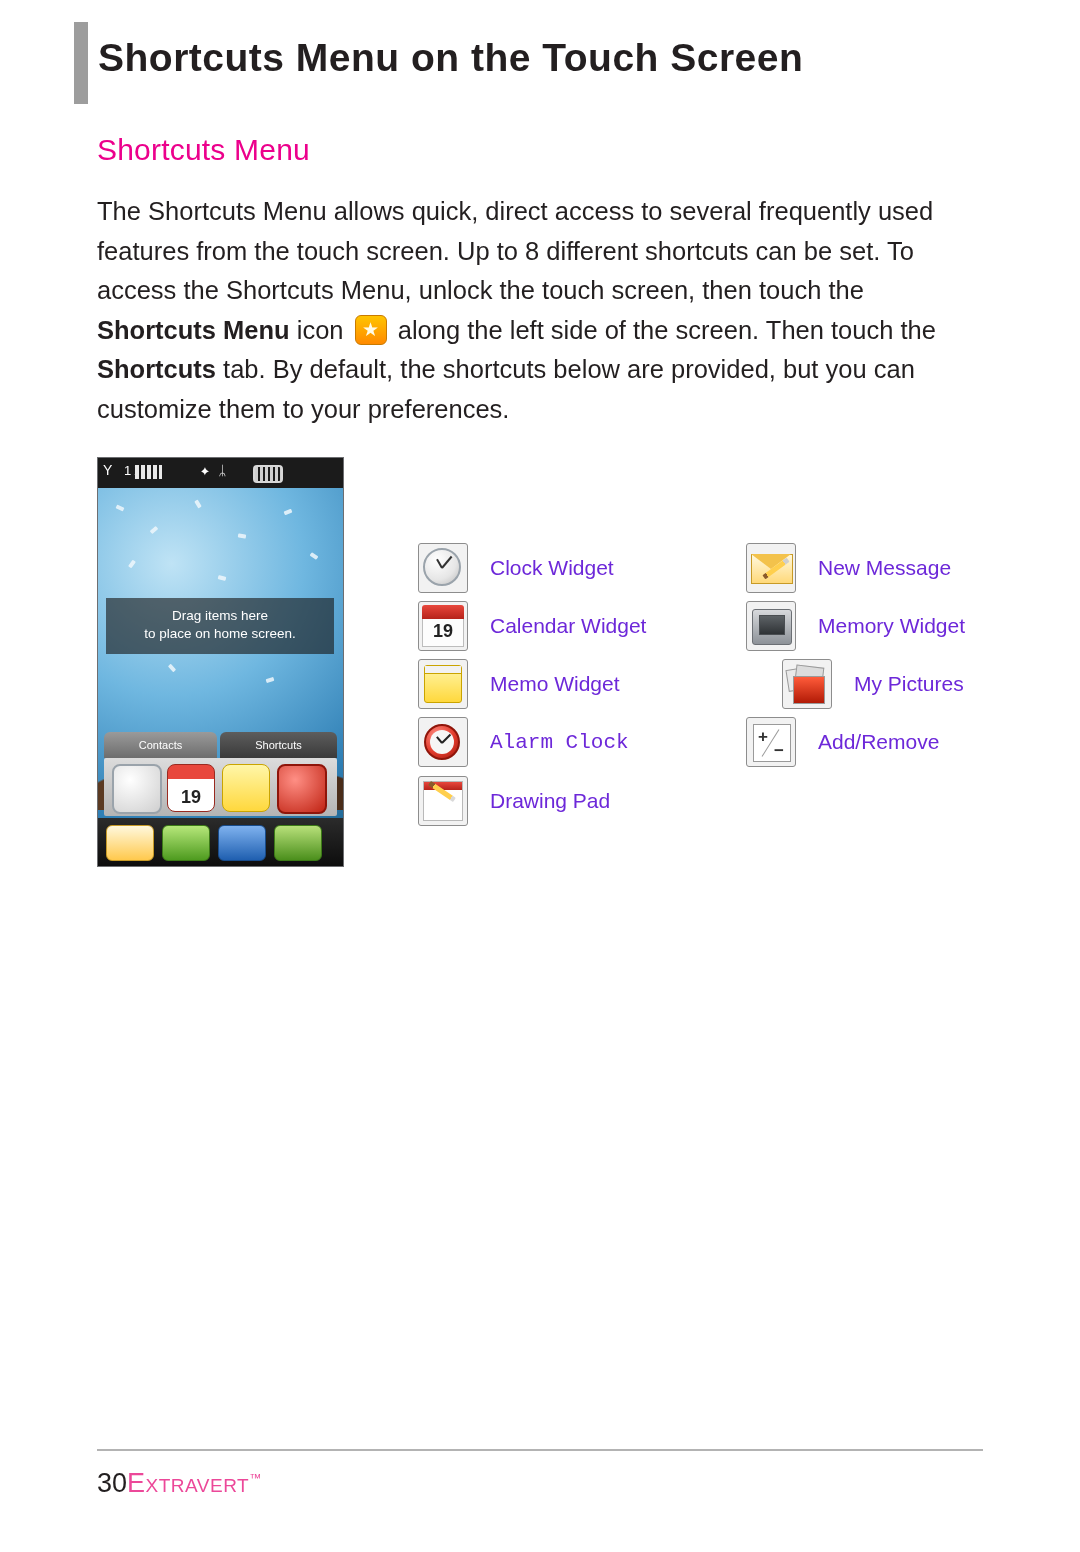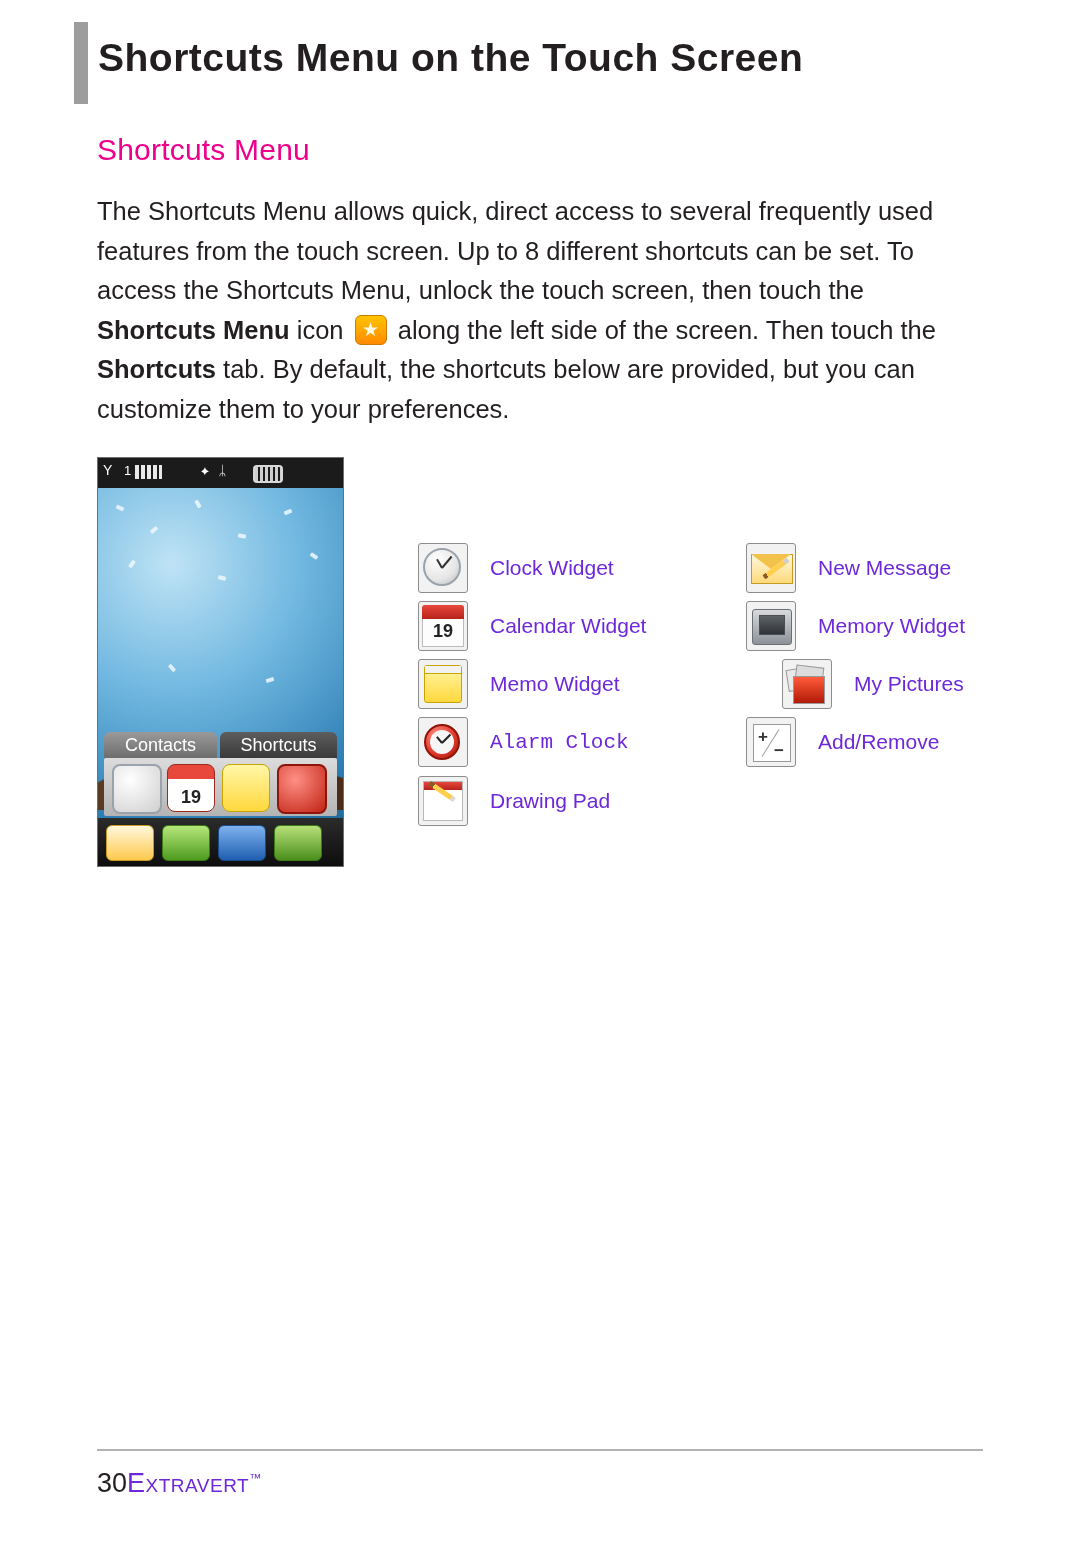--- a/index.html
+++ b/index.html
@@ -192,21 +192,21 @@
     top: 244px;
     width: 233px;
     height: 26px;
   }
   .phone .tab {
     position: absolute;
     top: 0;
     height: 26px;
     line-height: 26px;
     text-align: center;
-    font-size: 18px;
+    font-size: 11px;
     color: #ffffff;
     border-radius: 6px 6px 0 0;
   }
   .phone .tab.left {
     left: 0; width: 113px;
     background: linear-gradient(#9a9a9a, #6d6d6d);
   }
   .phone .tab.right {
     left: 116px; width: 117px;
     background: linear-gradient(#5d5d5d, #3a3a3a);
@@ -462,21 +462,21 @@
     top: 1468px;
     display: flex;
     align-items: baseline;
   }
   .footer .pnum {
     font-size: 27px;
     color: #231f20;
   }
   .footer .brand {
     font-size: 27px;
-    color: #6d28d9;
+    color: #ec4899;
     letter-spacing: 0.5px;
     font-variant: small-caps;
   }
   .footer .tm {
     font-size: 12px;
     vertical-align: super;
   }
 </style>
 </head>
 <body>
@@ -509,20 +509,24 @@
       <span class="confetti" style="left:140px;top:46px;transform:rotate(10deg)"></span>
       <span class="confetti" style="left:186px;top:22px;transform:rotate(-20deg)"></span>
       <span class="confetti" style="left:212px;top:66px;transform:rotate(35deg)"></span>
       <span class="confetti" style="left:30px;top:74px;transform:rotate(-55deg)"></span>
       <span class="confetti" style="left:120px;top:88px;transform:rotate(15deg)"></span>
       <span class="confetti" style="left:70px;top:178px;transform:rotate(48deg)"></span>
       <span class="confetti" style="left:168px;top:190px;transform:rotate(-18deg)"></span>
 
       <div class="hands"></div>
 
+      <div class="drag-box">
+        <div>Drag items here</div>
+        <div>to place on home screen.</div>
+      </div>
 
       <div class="tabs">
         <div class="tab left">Contacts</div>
         <div class="tab right">Shortcuts</div>
       </div>
 
       <div class="dock-row">
         <span class="ic" style="left:8px;background:radial-gradient(circle at 35% 30%,#fff,#cfcfcf);border:2px solid #9aa3ab;"></span>
         <span class="ic" style="left:63px;background:linear-gradient(#e8473c 0 30%,#ffffff 30%);border:1px solid #9a2a20;color:#222;font:bold 18px 'Liberation Sans',sans-serif;text-align:center;line-height:64px;">19</span>
         <span class="ic" style="left:118px;background:linear-gradient(#fff6a8,#ffd83d);border:1px solid #caa400;"></span>

